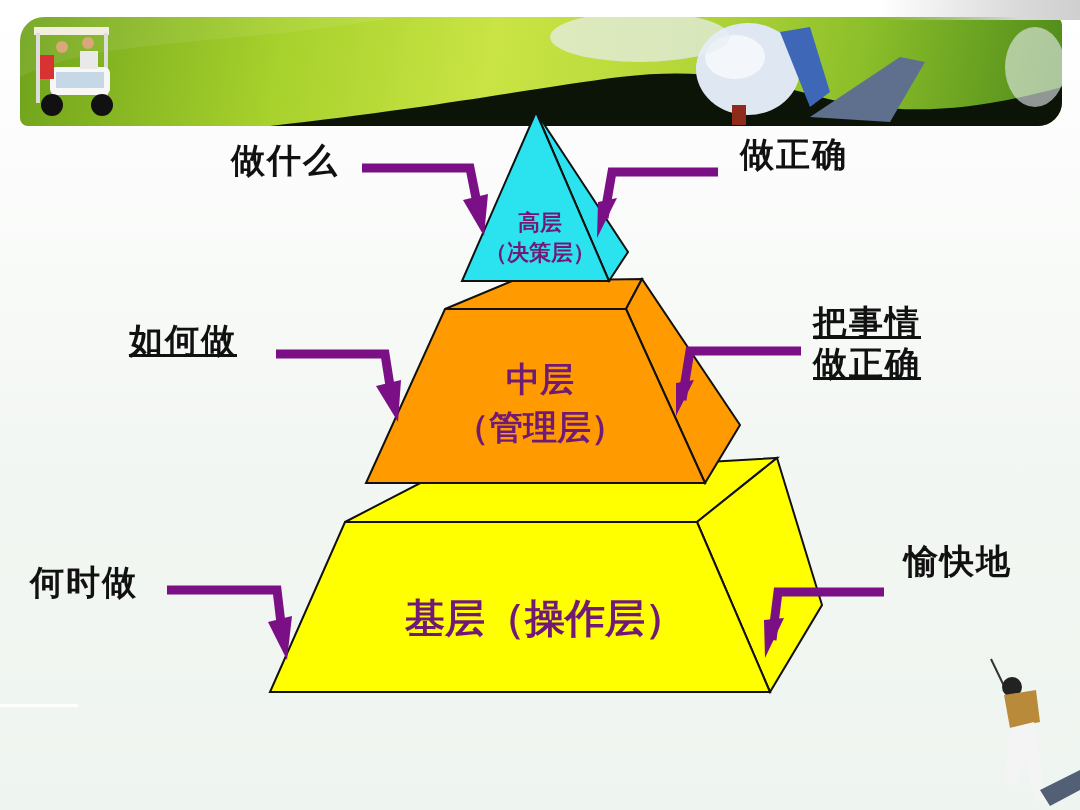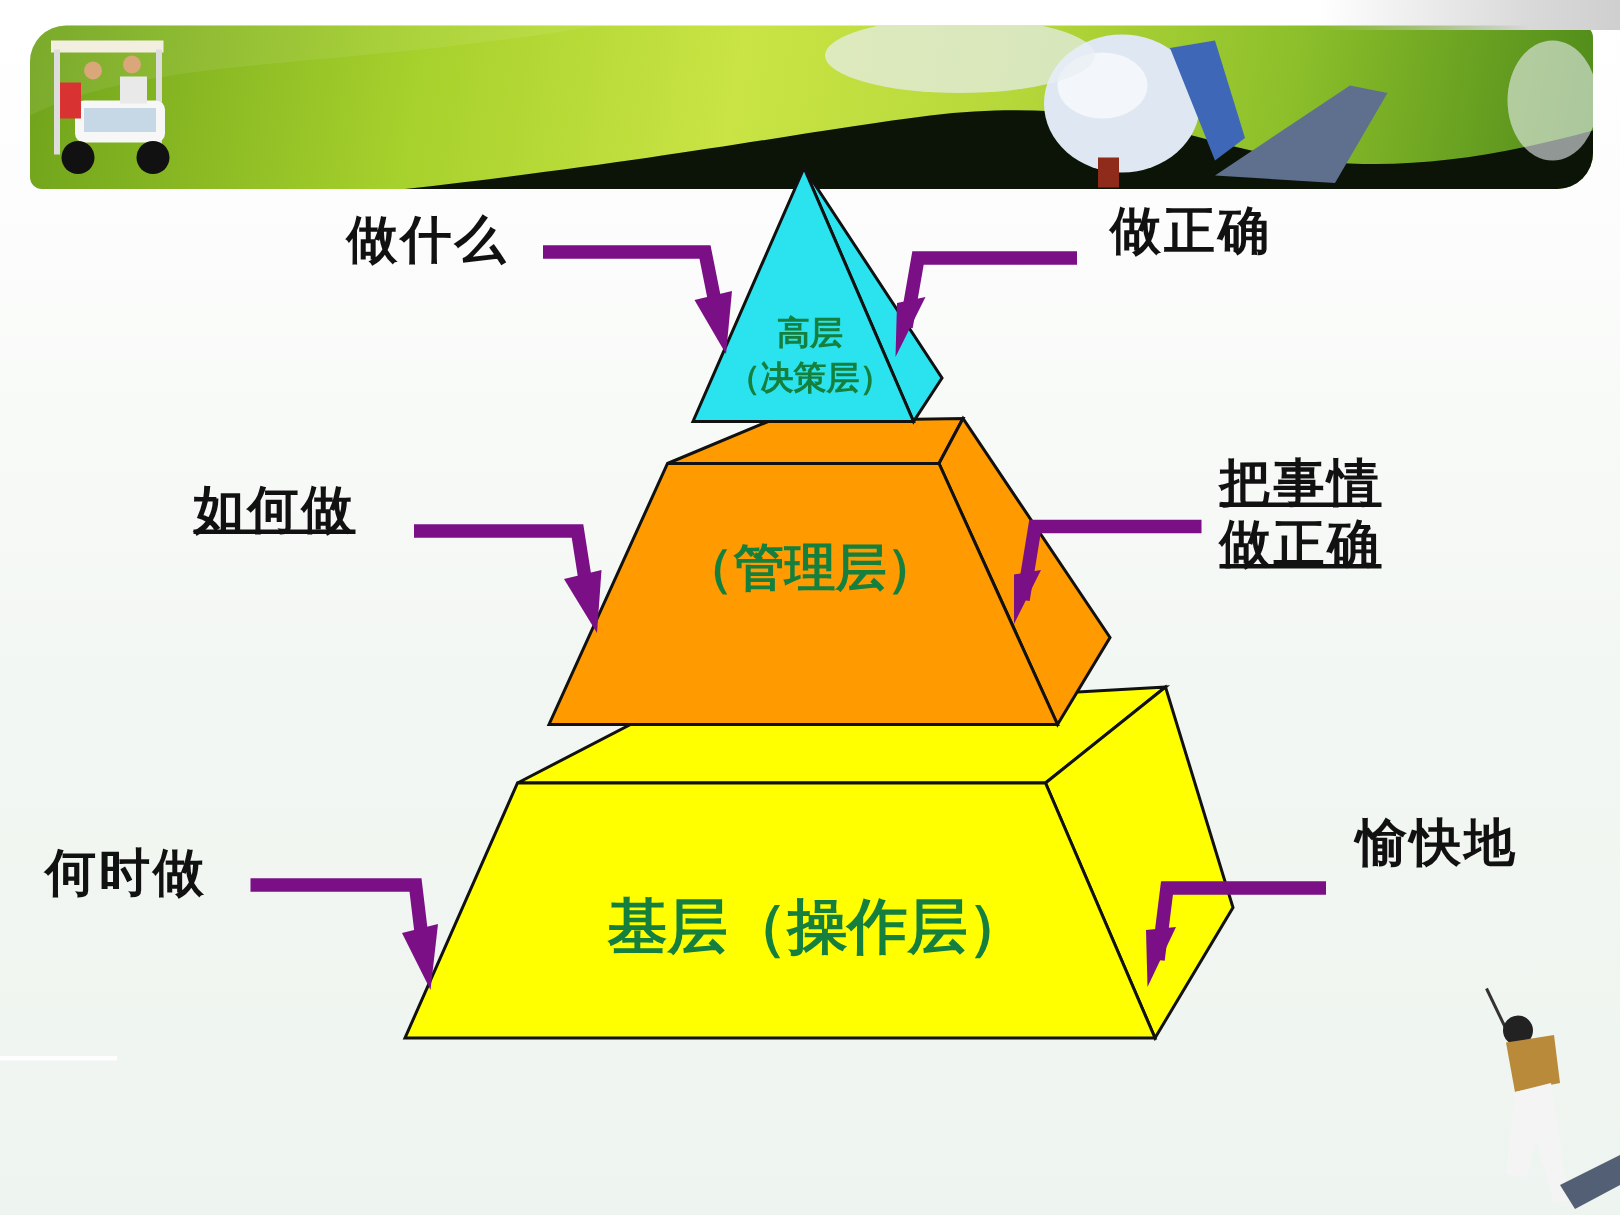--- a/index.html
+++ b/index.html
@@ -19,21 +19,21 @@
   .top-gloss {
     position: absolute; right: 0; top: 0; width: 200px; height: 20px;
     background: linear-gradient(90deg, rgba(255,255,255,0) 0%, #d9d9d9 70%, #cfcfcf 100%);
   }
   .diagram { position: absolute; left: 0; top: 0; width: 1080px; height: 810px; }
   .label {
     position: absolute; font-weight: bold; color: #111; line-height: 1.2;
     font-size: 34px; letter-spacing: 2px; white-space: nowrap;
   }
   .tier-text {
-    position: absolute; font-weight: bold; color: #15803d; text-align: center; white-space: nowrap;
+    position: absolute; font-weight: bold; color: #701a75; text-align: center; white-space: nowrap;
   }
   .footline {
     position: absolute; left: 0; top: 704px; width: 78px; height: 3px;
     background: #ffffff; opacity: 0.9;
   }
 </style>
 </head>
 <body>
 
 <div class="banner">
@@ -122,34 +122,35 @@
     <path d="M1010 728 L 1034 722 L 1046 800 L 1036 802 L 1024 760 L 1018 785 L 1004 783 Z" fill="#f4f4f4"></path>
     <path d="M1040 790 L 1080 770 L 1080 790 L 1050 806 Z" fill="#2c3a55" opacity="0.8"></path>
   </g>
 </svg>
 
 <div class="tier-text" style="left:470px; top:208px; width:140px; font-size:22px; line-height:30px;">
   <div>高层</div>
   <div>（决策层）</div>
 </div>
 <div class="tier-text" style="left:430px; top:355px; width:220px; font-size:34px; line-height:48px;">
+  <div>中层</div>
   <div>（管理层）</div>
 </div>
 <div class="tier-text" style="left:375px; top:592px; width:340px; font-size:40px; line-height:52px;">
   <div>基层（操作层）</div>
 </div>
 
 <div class="label" style="left:220px; top:140px;margin-left:11px;">做什么</div>
 <div class="label" style="left:129px; top:320px;text-decoration:underline;">如何做</div>
 <div class="label" style="left:30px; top:562px;">何时做</div>
 
 <div class="label" style="left:740px; top:134px;">
   <div>做正确</div>
 </div>
 <div class="label" style="left:813px; top:302px;text-decoration:underline;">
   <div>把事情</div>
   <div>做正确</div>
 </div>
-<div class="label" style="left:904px; top:542px;">
+<div class="label" style="left:904px; top:542px;font-family:Liberation Serif, serif;">
   <div>愉快地</div>
 </div>
 
 <div class="footline"></div>
 
 </body></html>

